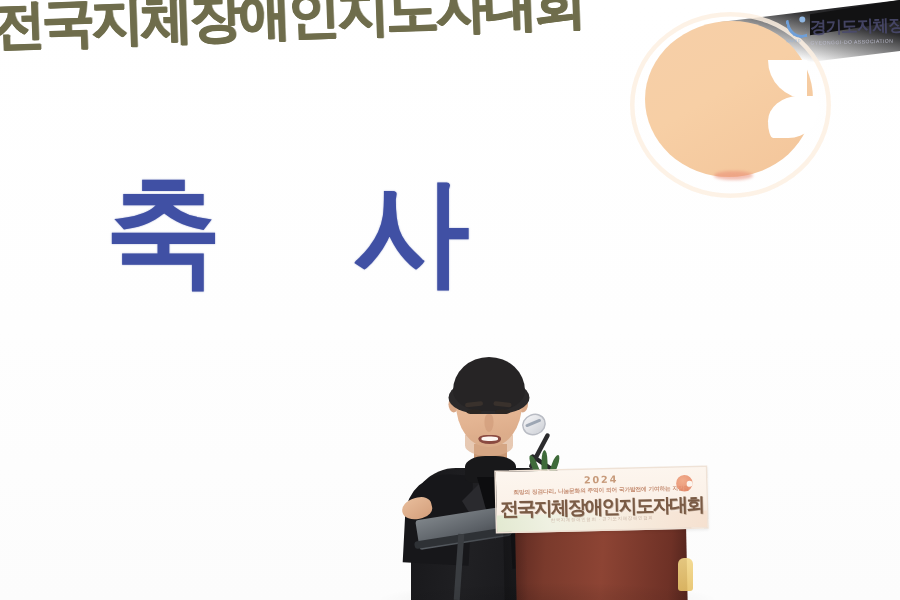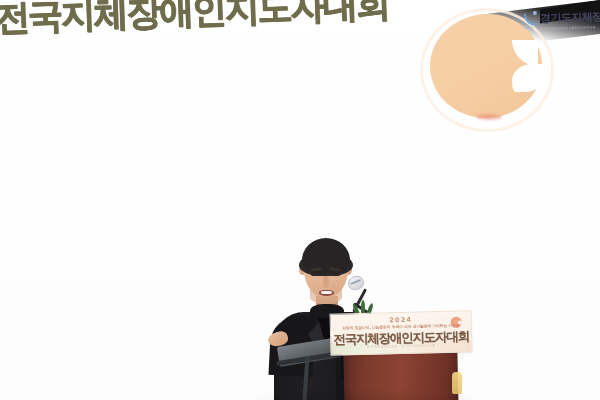--- a/index.html
+++ b/index.html
@@ -193,20 +193,21 @@
   <div class="assoc-logo">
     <div class="assoc-mark">
       <div class="swoosh"></div>
       <div class="dot"></div>
       <div class="kafpd">KAFPD</div>
     </div>
     <div class="assoc-text">경기도지체장애인</div>
     <div class="assoc-sub">GYEONGGI-DO ASSOCIATION</div>
   </div>
 
+  <div class="slide-word">축  사</div>
 
   <div class="speaker">
     <div class="sp-body"></div>
     <div class="sp-shoulder-l"></div>
     <div class="sp-shoulder-r"></div>
     <div class="sp-neck"></div>
     <div class="sp-turtle"></div>
     <div class="sp-lapel-l"></div>
     <div class="sp-lapel-r"></div>
     <div class="sp-vneck"></div>

